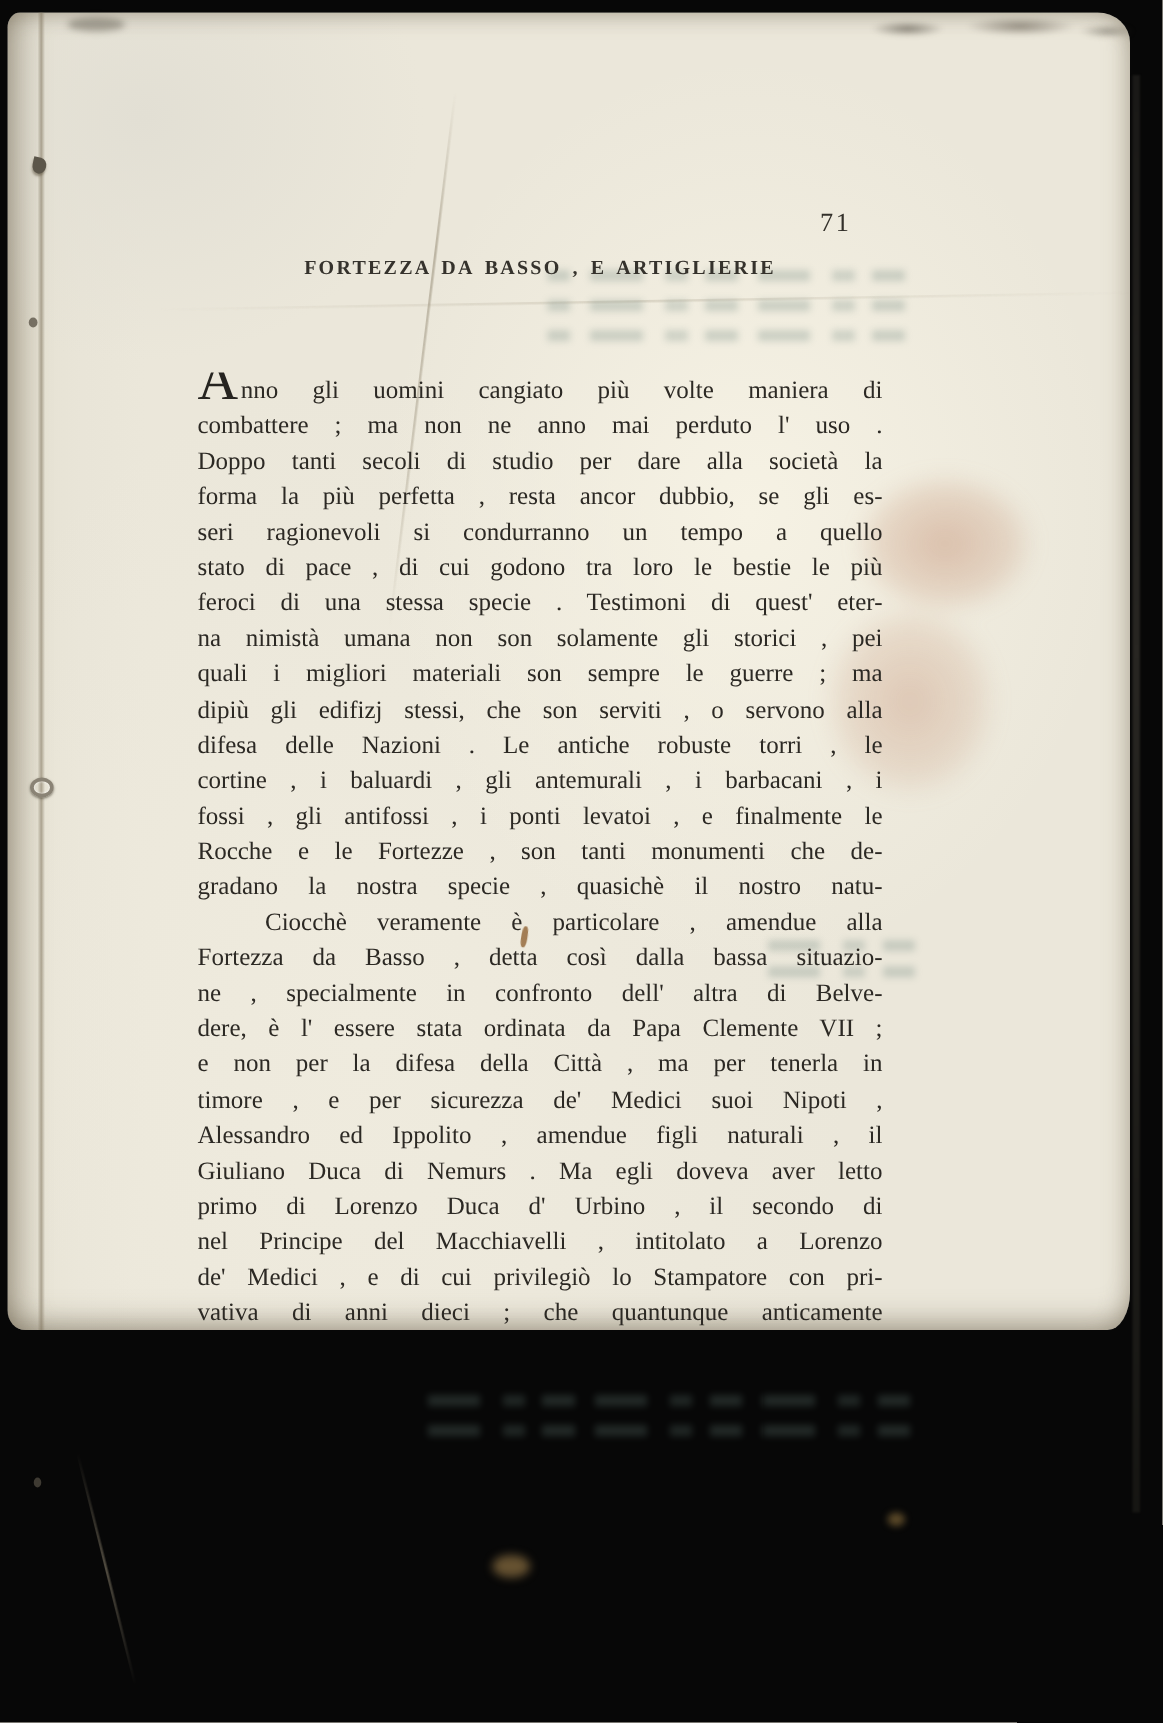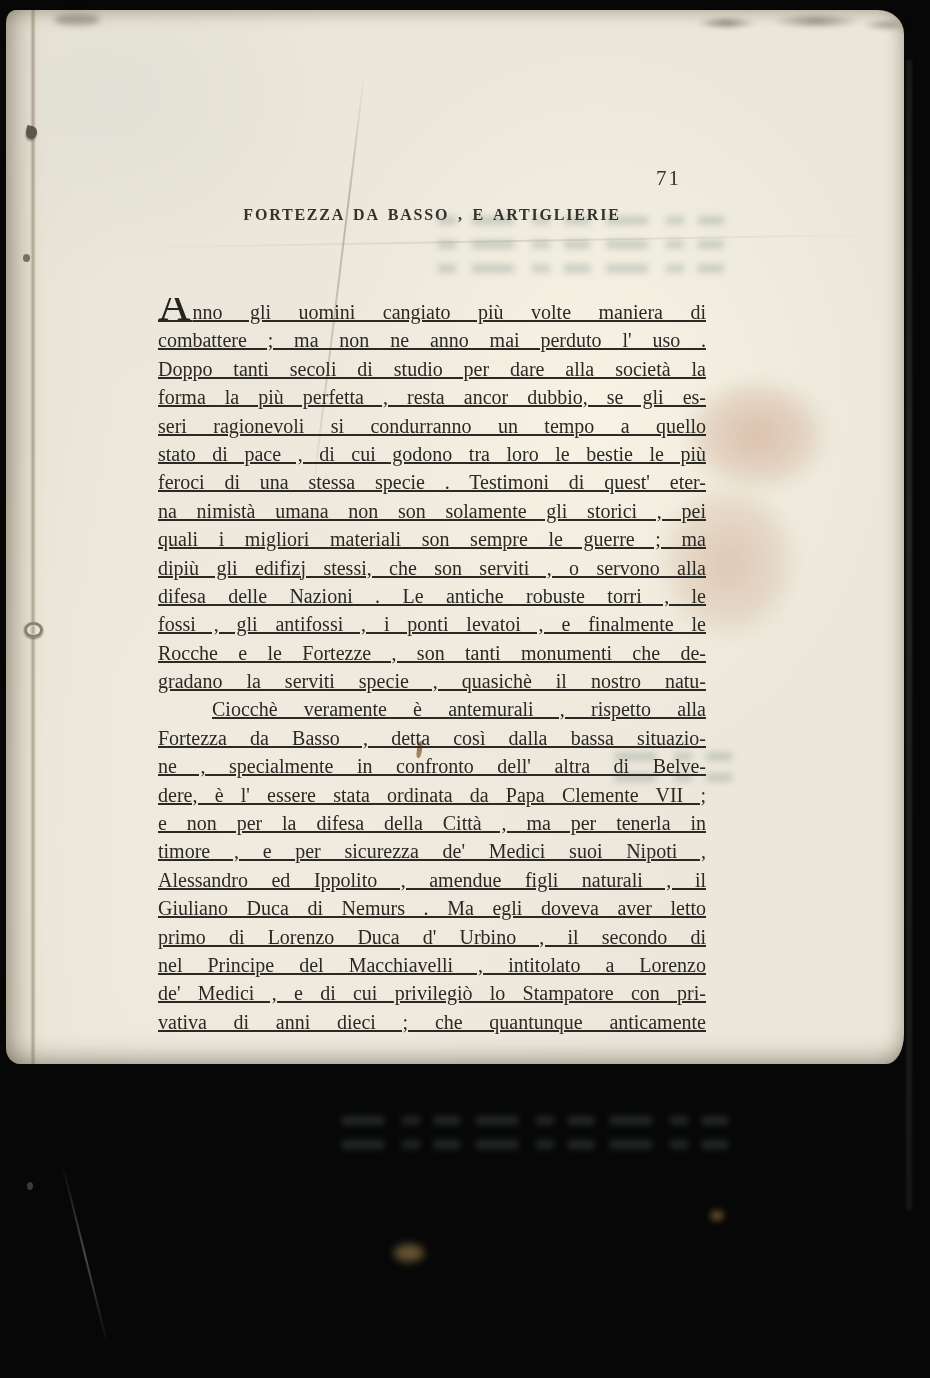--- a/index.html
+++ b/index.html
@@ -75,21 +75,21 @@
   .bleed.b2 .bleedline{margin-bottom:12px;}
   .bleed.b3{left:336px;top:1106px;width:386px;}
   
   .content{position:absolute;left:152px;top:0;width:548px;height:100%;color:#2c2924;}
   .page-number{position:absolute;left:498px;top:156px;font-size:21px;letter-spacing:2px;color:#33302a;}
   .running-title{
     position:absolute;left:0;top:196px;width:100%;text-align:center;
     font-size:16px;font-weight:bold;letter-spacing:1.8px;color:#35322c;word-spacing:3px;
   }
   .textblock{position:absolute;left:0;top:288px;width:548px;font-size:20px;}
-  .line{height:28.4px;line-height:28.4px;text-align:justify;text-align-last:justify;overflow:hidden;white-space:nowrap;text-decoration:underline;}
+  .line{height:28.4px;line-height:28.4px;text-align:justify;text-align-last:justify;overflow:hidden;white-space:nowrap;}
   .line.last{text-align-last:left;}
   .line.indent{text-indent:54px;}
   .initial{font-size:45px;line-height:1px;letter-spacing:2px;position:relative;top:1px;color:#262420;}
 </style>
 </head>
 <body>
 
 <div class="edge-reflection"></div>
 
 <div class="page">
@@ -133,25 +133,26 @@
       <div class="line">combattere ; ma non ne anno mai perduto l' uso .</div>
       <div class="line">Doppo tanti secoli di studio per dare alla società la</div>
       <div class="line">forma la più perfetta , resta ancor dubbio, se gli es-</div>
       <div class="line">seri ragionevoli si condurranno un tempo a quello</div>
       <div class="line">stato di pace , di cui godono tra loro le bestie le più</div>
       <div class="line">feroci di una stessa specie . Testimoni di quest' eter-</div>
       <div class="line">na nimistà umana non son solamente gli storici , pei</div>
       <div class="line">quali i migliori materiali son sempre le guerre ; ma</div>
       <div class="line">dipiù gli edifizj stessi, che son serviti , o servono alla</div>
       <div class="line">difesa delle Nazioni . Le antiche robuste torri , le</div>
+      <div class="line">cortine , i baluardi , gli antemurali , i barbacani , i</div>
       <div class="line">fossi , gli antifossi , i ponti levatoi , e finalmente le</div>
       <div class="line">Rocche e le Fortezze , son tanti monumenti che de-</div>
-      <div class="line">gradano la serviti specie , quasichè il nostro natu-</div>
+      <div class="line">gradano la nostra specie , quasichè il nostro natu-</div>
 
-      <div class="line indent">Ciocchè veramente è antemurali , rispetto alla</div>
+      <div class="line indent">Ciocchè veramente è particolare , amendue alla</div>
       <div class="line">Fortezza da Basso , detta così dalla bassa situazio-</div>
       <div class="line">ne , specialmente in confronto dell' altra di Belve-</div>
       <div class="line">dere, è l' essere stata ordinata da Papa Clemente VII ;</div>
       <div class="line">e non per la difesa della Città , ma per tenerla in</div>
       <div class="line">timore , e per sicurezza de' Medici suoi Nipoti ,</div>
       <div class="line">Alessandro ed Ippolito , amendue figli naturali , il</div>
       <div class="line">Giuliano Duca di Nemurs . Ma egli doveva aver letto</div>
       <div class="line">primo di Lorenzo Duca d' Urbino , il secondo di</div>
       <div class="line">nel Principe del Macchiavelli , intitolato a Lorenzo</div>
       <div class="line">de' Medici , e di cui privilegiò lo Stampatore con pri-</div>

